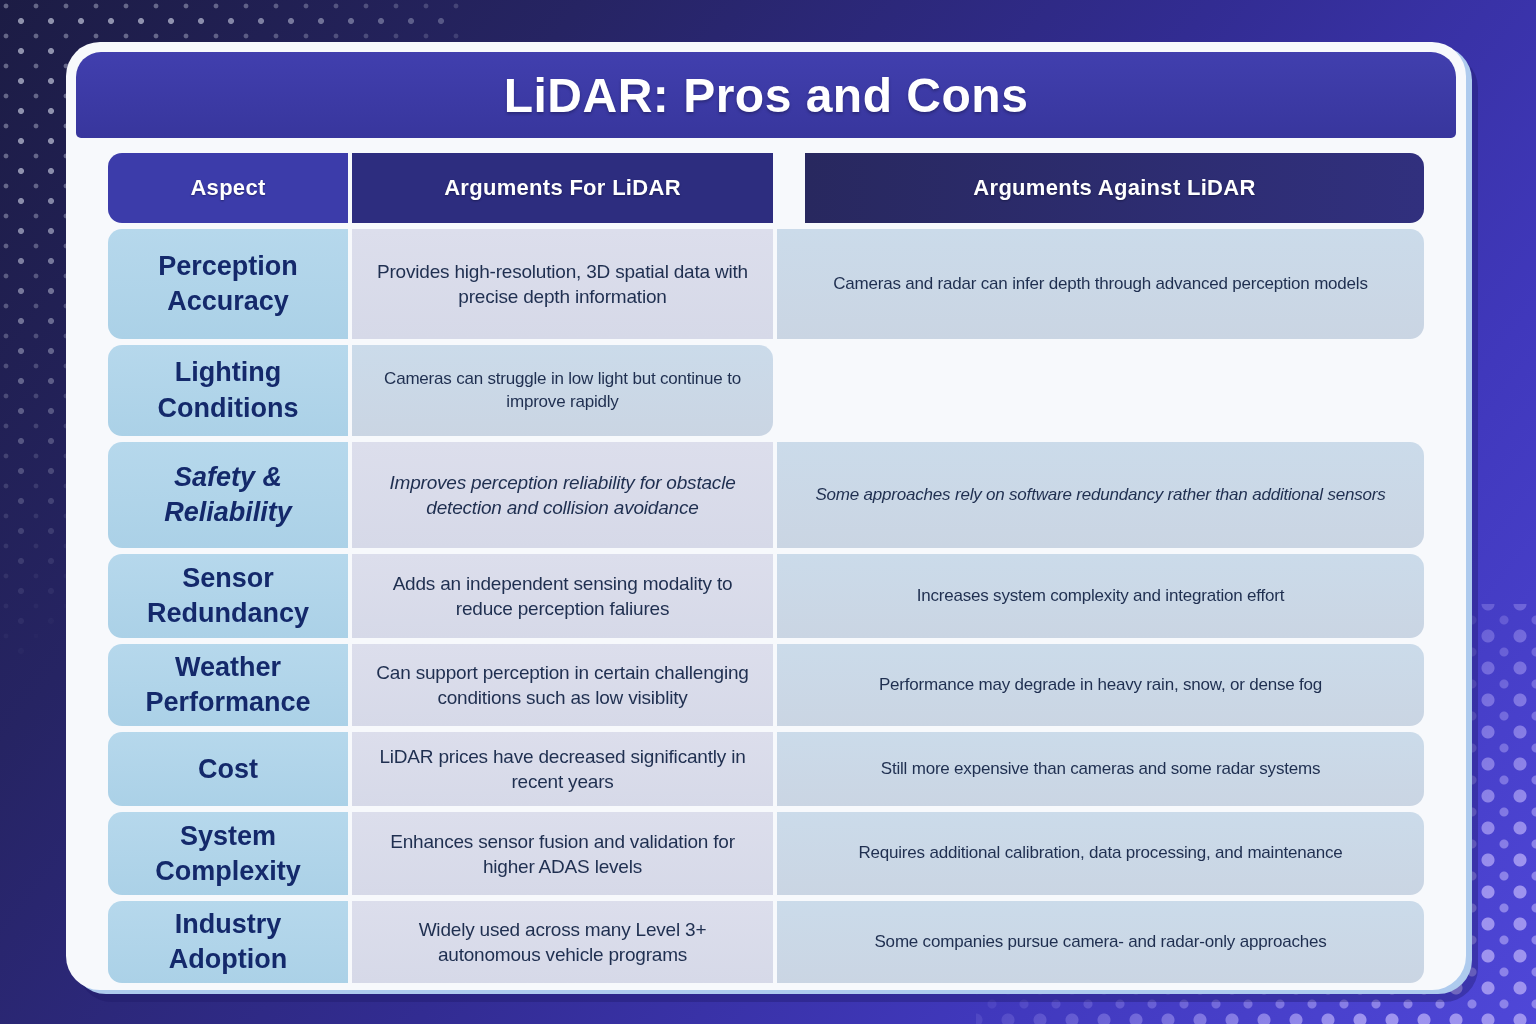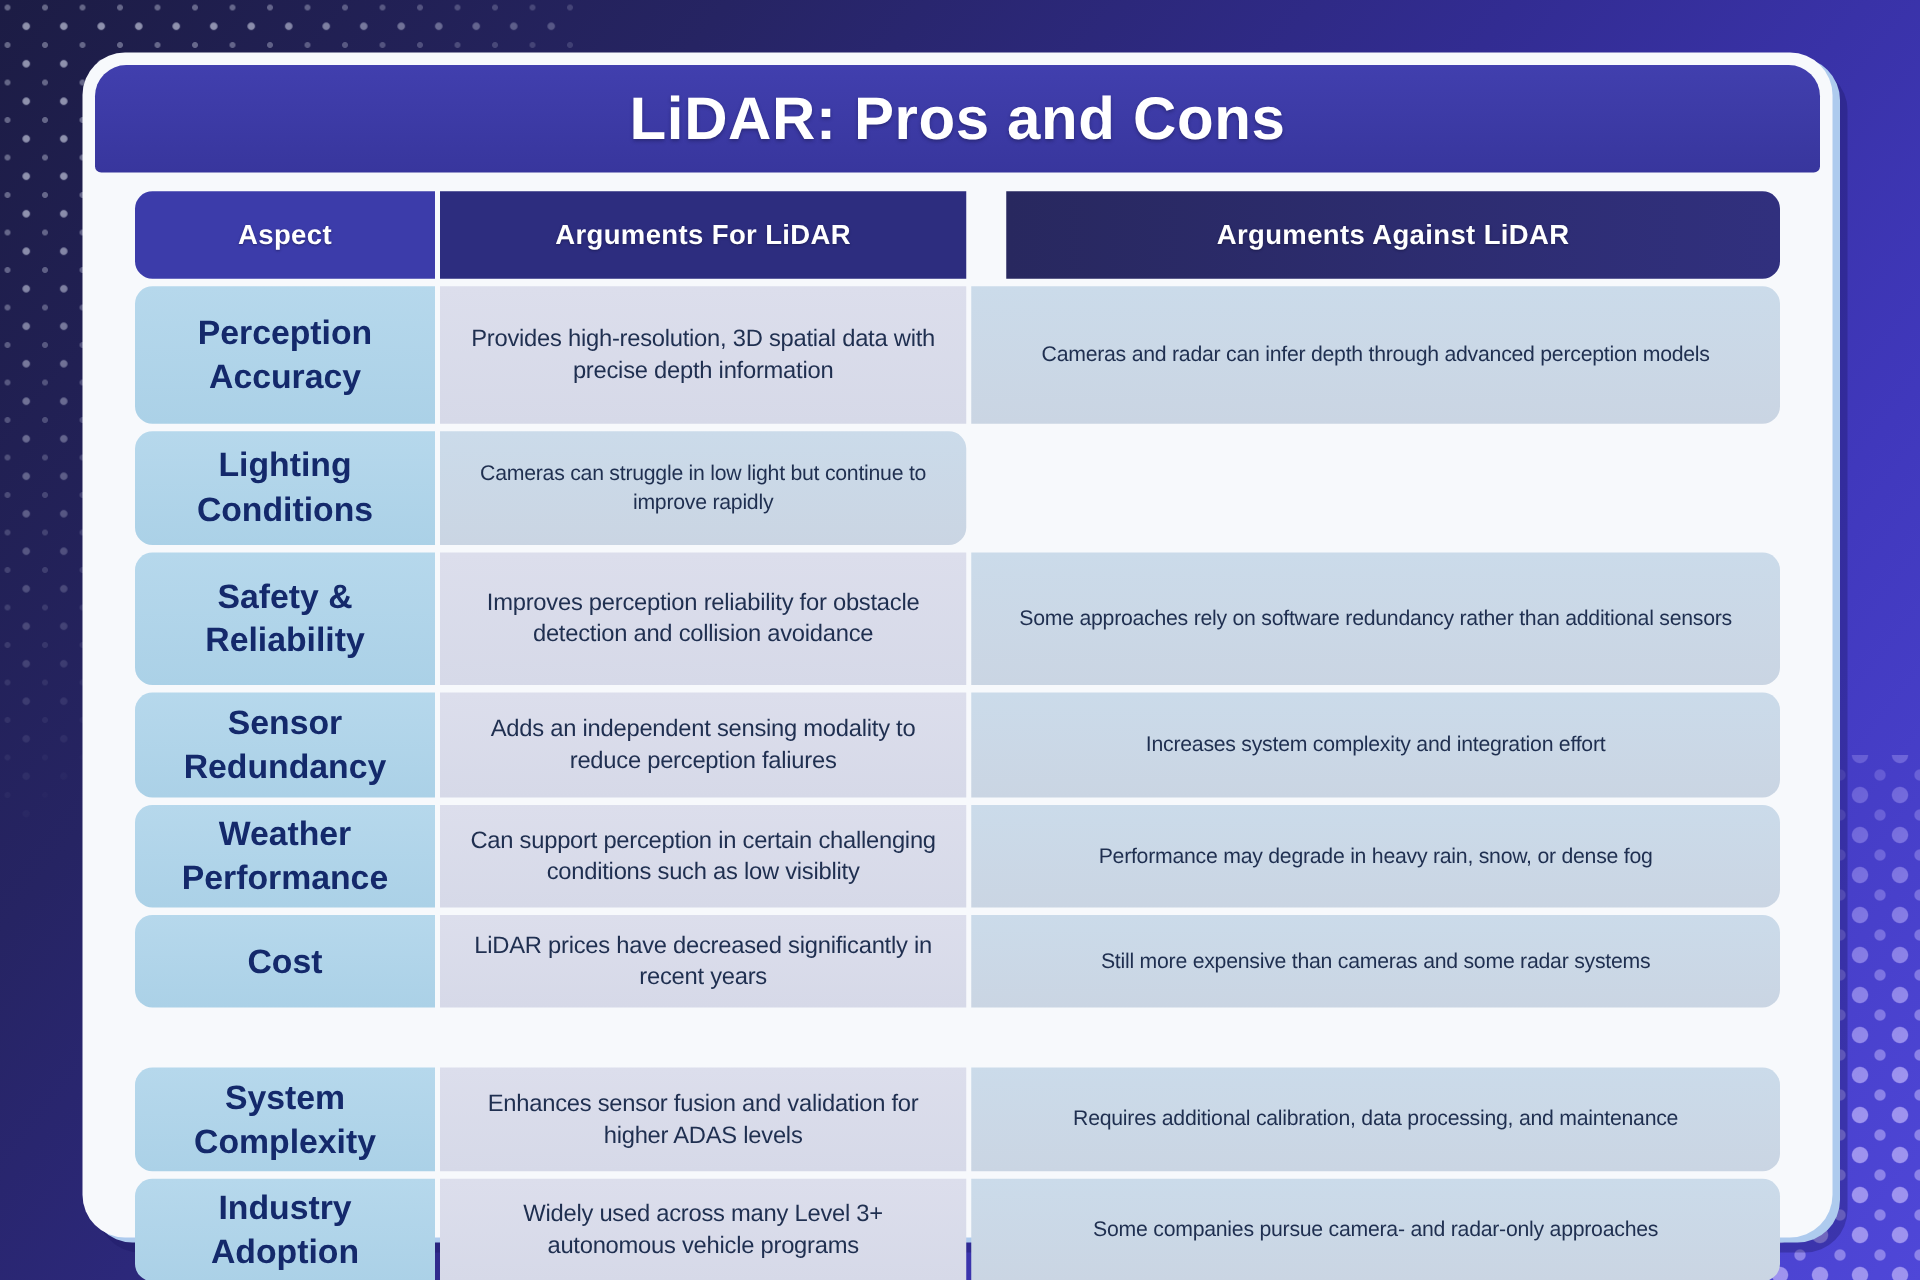--- a/index.html
+++ b/index.html
@@ -67,23 +67,23 @@
     color:#14296b;font-weight:bold;font-size:27px;line-height:1.3;
   }
   .c-for{
     background:linear-gradient(180deg,#dcdeec,#d6d9e8);
     color:#1f2f50;font-size:19px;line-height:1.32;letter-spacing:-.2px;
   }
   .c-against{
     background:linear-gradient(180deg,#cbdbea,#cad5e3);
     color:#1f2f50;font-size:17px;line-height:1.32;letter-spacing:-.2px;
   }
-  .r1{min-height:110px;} .r2{min-height:91px;} .r3{min-height:106px;}
+  .r1{min-height:110px;} .r2{min-height:91px;} .r3{min-height:106px;font-style:italic;}
   .r4{min-height:84px;}  .r5{min-height:80px;} .r6{min-height:74px;}
-  .r7{min-height:83px;margin-top:42px;}  .r8{min-height:73px;}
+  .r7{min-height:83px;}  .r8{min-height:73px;}
 </style>
 </head>
 <body>
 
 <div class="dots dots-tl"></div>
 <div class="dots dots-br"></div>
 
 <div class="card">
   <div class="titlebar">
     <h1>LiDAR: Pros and Cons</h1>

